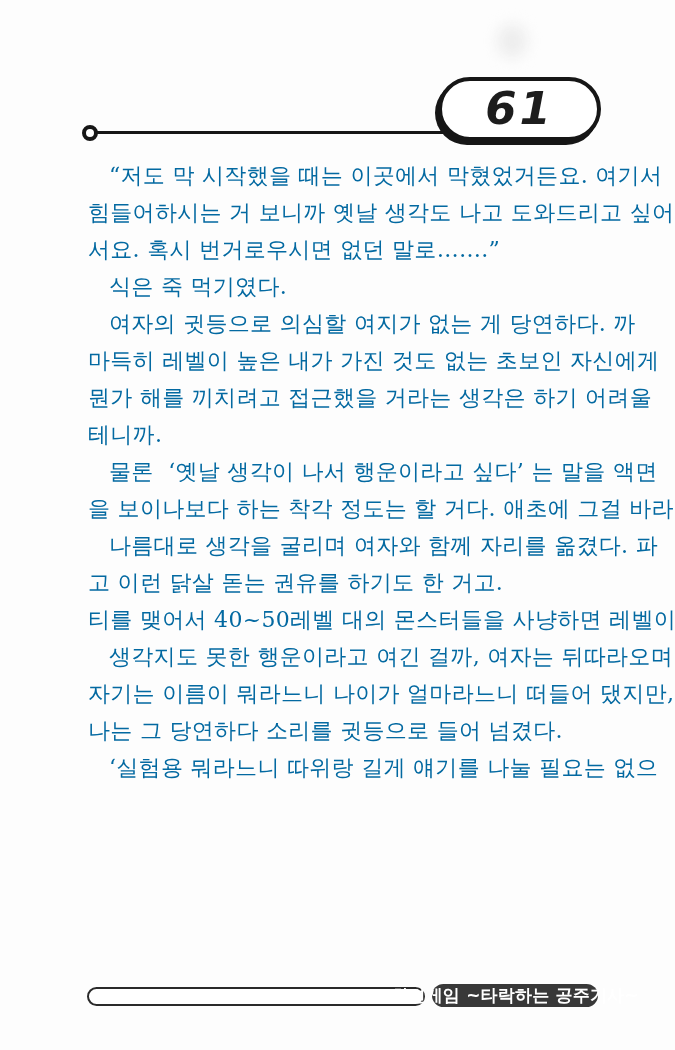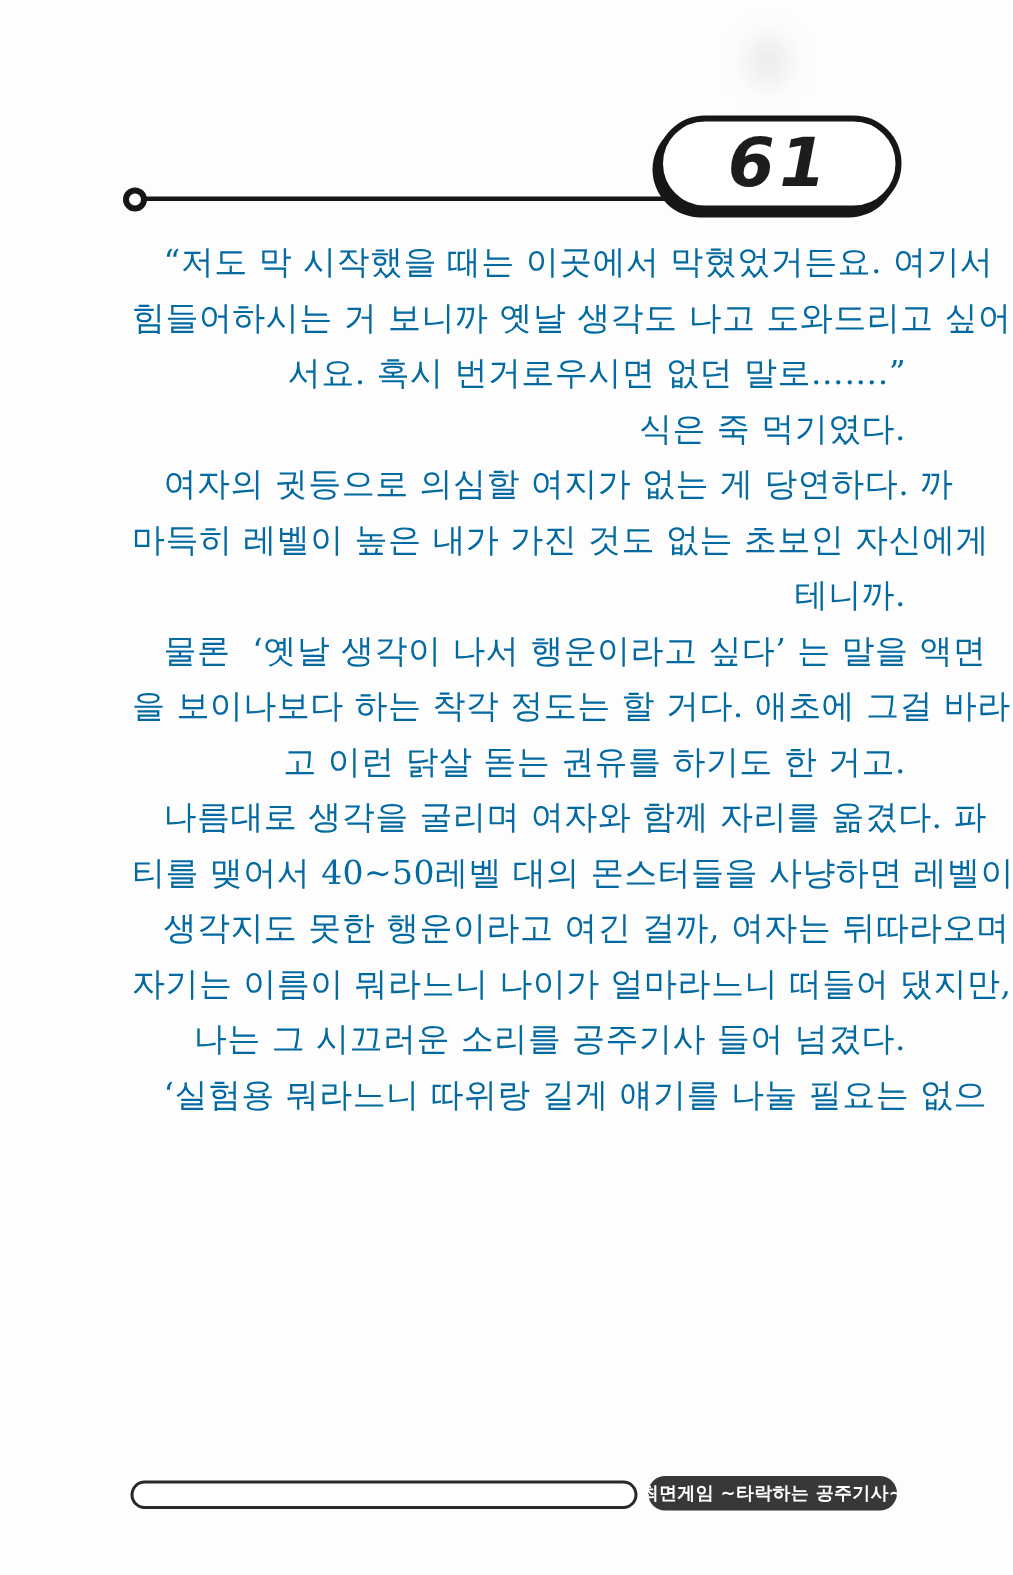--- a/index.html
+++ b/index.html
@@ -3,21 +3,20 @@
 <meta charset="utf-8">
 <style>
   html, body { margin: 0; padding: 0; background: #ffffff; }
   .page {
     position: relative;
     width: 675px;
     height: 1050px;
     background: #fdfdfd;
     overflow: hidden;
     font-family: "DejaVu Serif", "Liberation Serif", serif;
-    text-align: right;
   }
   
   .smudge {
     position: absolute;
     left: 497px;
     top: 24px;
     width: 30px;
     height: 34px;
     background: #ededed;
     border-radius: 50%;
@@ -99,21 +98,21 @@
     height: 23px;
     background: #383838;
     border-radius: 12px;
     display: flex;
     align-items: center;
     justify-content: center;
   }
   .footer-badge .badge-text {
     font-family: "DejaVu Sans", "Liberation Sans", sans-serif;
     font-weight: 700;
-    font-size: 12px;
+    font-size: 17px;
     color: #ffffff;
     letter-spacing: 0.2px;
     white-space: pre;
   }
 </style>
 </head>
 <body>
 
 <div class="page">
 
@@ -125,29 +124,30 @@
     <span class="num">61</span>
   </div>
 
   <div class="text-body" id="text-body">
       <div class="line indent">“저도 막 시작했을 때는 이곳에서 막혔었거든요. 여기서</div>
       <div class="line">힘들어하시는 거 보니까 옛날 생각도 나고 도와드리고 싶어</div>
       <div class="line">서요. 혹시 번거로우시면 없던 말로…….”</div>
       <div class="line indent">식은 죽 먹기였다.</div>
       <div class="line indent">여자의 귓등으로 의심할 여지가 없는 게 당연하다. 까</div>
       <div class="line">마득히 레벨이 높은 내가 가진 것도 없는 초보인 자신에게</div>
+      <div class="line">뭔가 해를 끼치려고 접근했을 거라는 생각은 하기 어려울</div>
       <div class="line">테니까.</div>
       <div class="line indent">물론  ‘옛날 생각이 나서 행운이라고 싶다’ 는 말을 액면</div>
       <div class="line">을 보이나보다 하는 착각 정도는 할 거다. 애초에 그걸 바라</div>
+      <div class="line indent">나름대로 생각을 굴리며 여자와 함께 자리를 옮겼다. 파</div>
       <div class="line">고 이런 닭살 돋는 권유를 하기도 한 거고.</div>
-      <div class="line indent">나름대로 생각을 굴리며 여자와 함께 자리를 옮겼다. 파</div>
       <div class="line">티를 맺어서 40~50레벨 대의 몬스터들을 사냥하면 레벨이</div>
       <div class="line indent">생각지도 못한 행운이라고 여긴 걸까, 여자는 뒤따라오며</div>
       <div class="line">자기는 이름이 뭐라느니 나이가 얼마라느니 떠들어 댔지만,</div>
-      <div class="line">나는 그 시끄러운 소리를 공주기사 들어 넘겼다.</div>
+      <div class="line">나는 그 당연하다 소리를 귓등으로 들어 넘겼다.</div>
       <div class="line indent">‘실험용 뭐라느니 따위랑 길게 얘기를 나눌 필요는 없으</div>
     </div>
 
   <div class="footer-outline"></div>
   <div class="footer-badge">
     <span class="badge-text">최면게임 ~타락하는 공주기사~</span>
   </div>
 
 </div>
 

